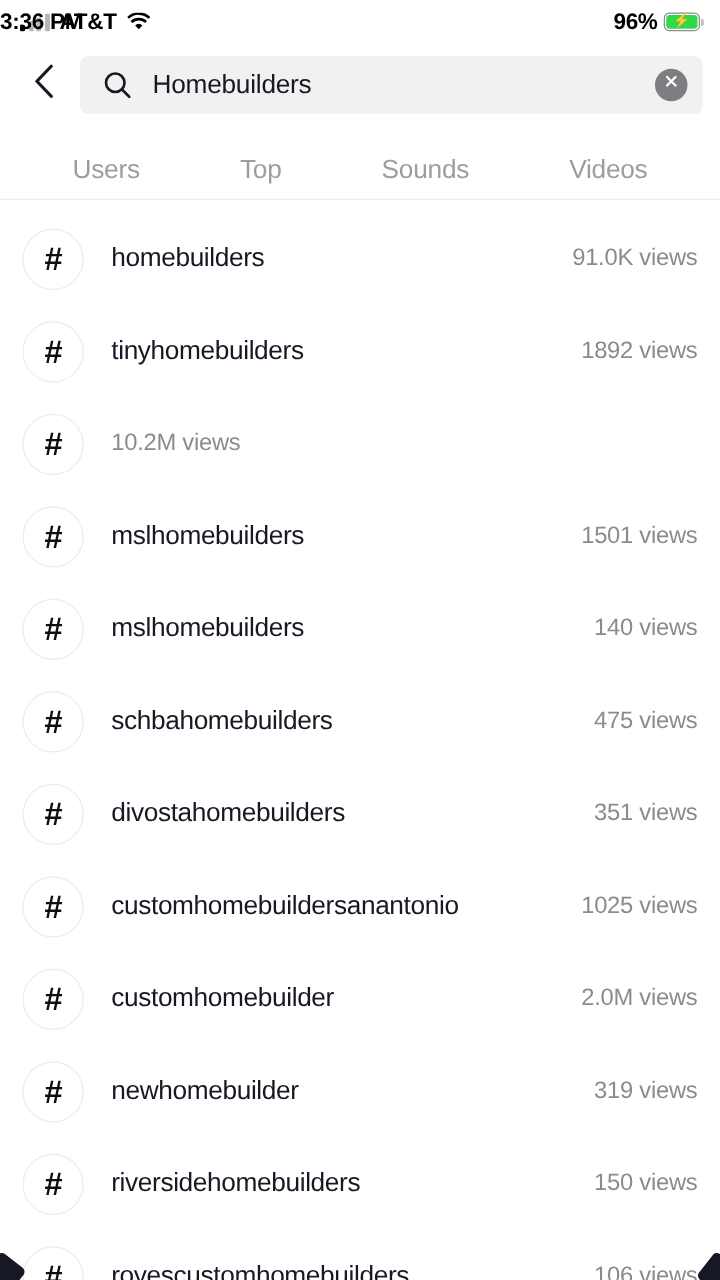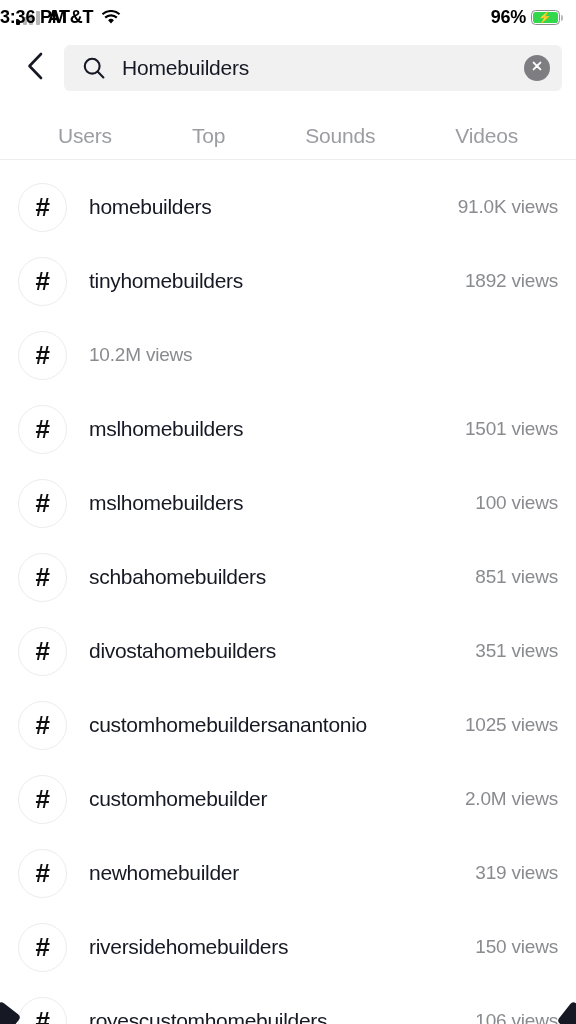--- a/index.html
+++ b/index.html
@@ -258,28 +258,28 @@
           <span class="hash-glyph">#</span>
         </div>
         <div class="row-name">mslhomebuilders</div>
         <div class="row-views">1501 views</div>
       </div>
       <div class="row">
         <div class="hash-circle">
           <span class="hash-glyph">#</span>
         </div>
         <div class="row-name">mslhomebuilders</div>
-        <div class="row-views">100 views</div>
+        <div class="row-views">140 views</div>
       </div>
       <div class="row">
         <div class="hash-circle">
           <span class="hash-glyph">#</span>
         </div>
         <div class="row-name">schbahomebuilders</div>
-        <div class="row-views">851 views</div>
+        <div class="row-views">475 views</div>
       </div>
       <div class="row">
         <div class="hash-circle">
           <span class="hash-glyph">#</span>
         </div>
         <div class="row-name">divostahomebuilders</div>
         <div class="row-views">351 views</div>
       </div>
       <div class="row">
         <div class="hash-circle">

